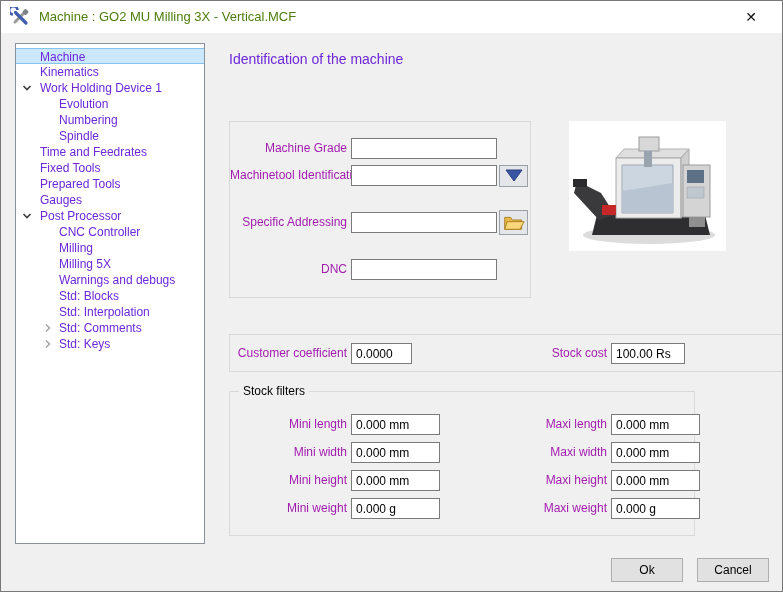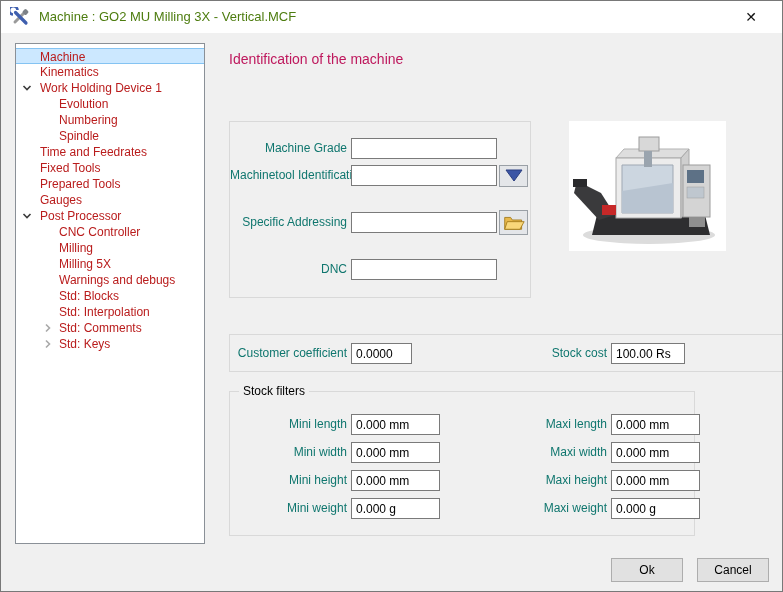--- a/index.html
+++ b/index.html
@@ -2,31 +2,31 @@
 <html><head>
 <meta charset="utf-8">
 <style>
   html,body{margin:0;padding:0;background:#c8c8c8;font-family:"Liberation Sans",sans-serif;}
   .window{position:relative;width:783px;height:592px;background:#f0f0f0;border:1px solid #787878;box-sizing:border-box;overflow:hidden;}
   .titlebar{position:absolute;left:0;top:0;width:100%;height:32px;background:#ffffff;}
   .title-icon{position:absolute;left:9px;top:6px;width:20px;height:20px;}
   .title-text{position:absolute;left:38px;top:0;height:32px;line-height:32px;font-size:13px;color:#4d7c0f;}
   .close-btn{position:absolute;right:18px;top:6px;width:26px;height:20px;text-align:center;line-height:20px;font-size:14px;color:#111;cursor:pointer;}
   .tree-panel{position:absolute;left:14px;top:42px;width:190px;height:501px;background:#fff;border:1px solid #8a9097;box-sizing:border-box;padding-top:4px;overflow:hidden;}
-  .tree-row{position:relative;height:16px;line-height:16px;font-size:12px;color:#b91c1c;white-space:nowrap;box-sizing:border-box;}
+  .tree-row{position:relative;height:16px;line-height:16px;font-size:12px;color:#6d28d9;white-space:nowrap;box-sizing:border-box;}
   .tree-row.lvl0{padding-left:24px;}
   .tree-row.lvl1{padding-left:43px;}
   .tree-row.selected{background:#cce8ff;border-top:1px solid #84c3f2;border-bottom:1px solid #84c3f2;}
   .chev{position:absolute;top:3px;width:10px;height:10px;}
   .chev.c0{left:6px;}
   .chev.c1{left:27px;}
-  .heading{position:absolute;left:228px;top:50px;font-size:14px;color:#be185d;}
+  .heading{position:absolute;left:228px;top:50px;font-size:14px;color:#6d28d9;}
   .groupbox{position:absolute;border:1px solid #d9d9d9;box-sizing:border-box;}
   .gb-legend{position:absolute;top:-8px;left:9px;background:#f0f0f0;padding:0 4px;font-size:12px;color:#000;line-height:14px;}
-  .flabel{position:absolute;font-size:12px;color:#0f766e;text-align:right;height:21px;line-height:21px;white-space:nowrap;}
+  .flabel{position:absolute;font-size:12px;color:#a21caf;text-align:right;height:21px;line-height:21px;white-space:nowrap;}
   .finput{position:absolute;height:21px;background:#fff;border:1px solid #7a7a7a;box-sizing:border-box;font-family:"Liberation Sans",sans-serif;font-size:12px;color:#000;padding:0 4px;outline:none;}
   .sq-btn{position:absolute;background:#e4e6e9;border:1px solid #9aa0a6;box-sizing:border-box;display:flex;align-items:center;justify-content:center;cursor:pointer;padding:0;}
   .photo{position:absolute;left:568px;top:120px;width:157px;height:130px;background:#fff;}
   .btn{position:absolute;width:72px;height:24px;background:#e1e1e1;border:1px solid #adadad;box-sizing:border-box;font-family:"Liberation Sans",sans-serif;font-size:12px;color:#000;cursor:pointer;}
 </style>
 </head>
 <body>
 
 <div class="window">
 

